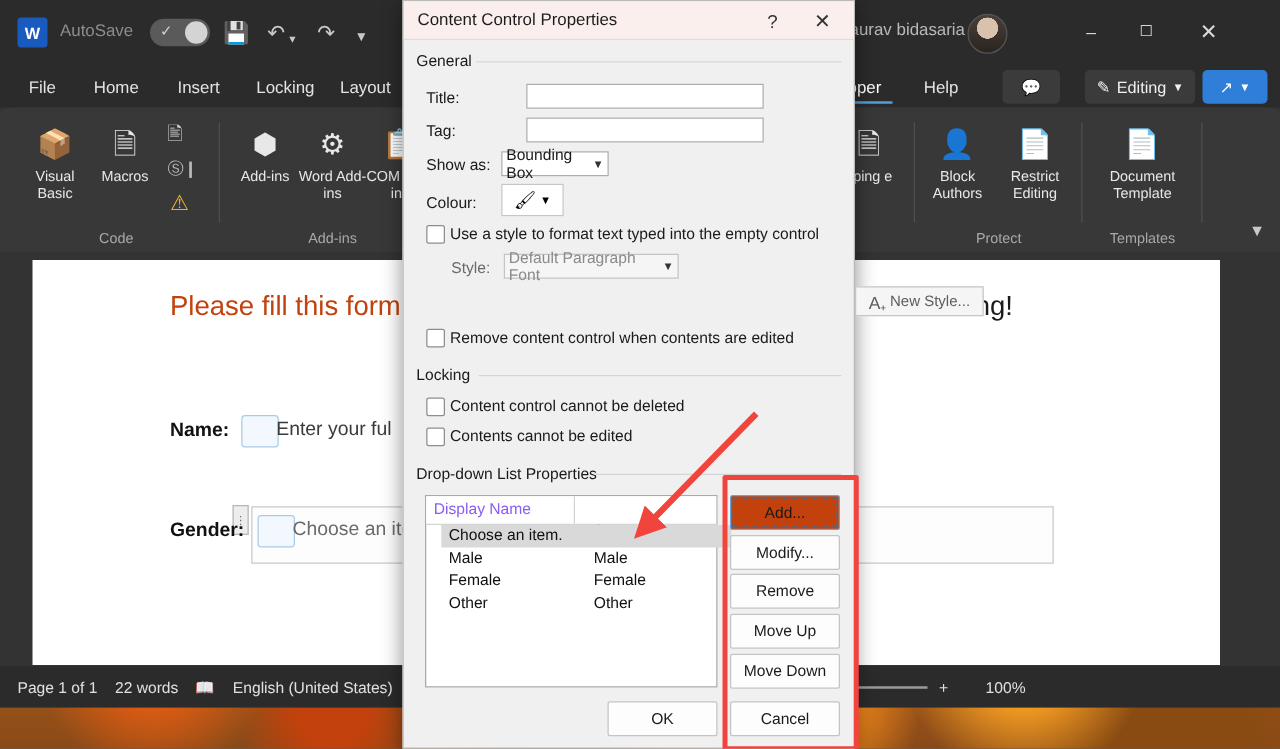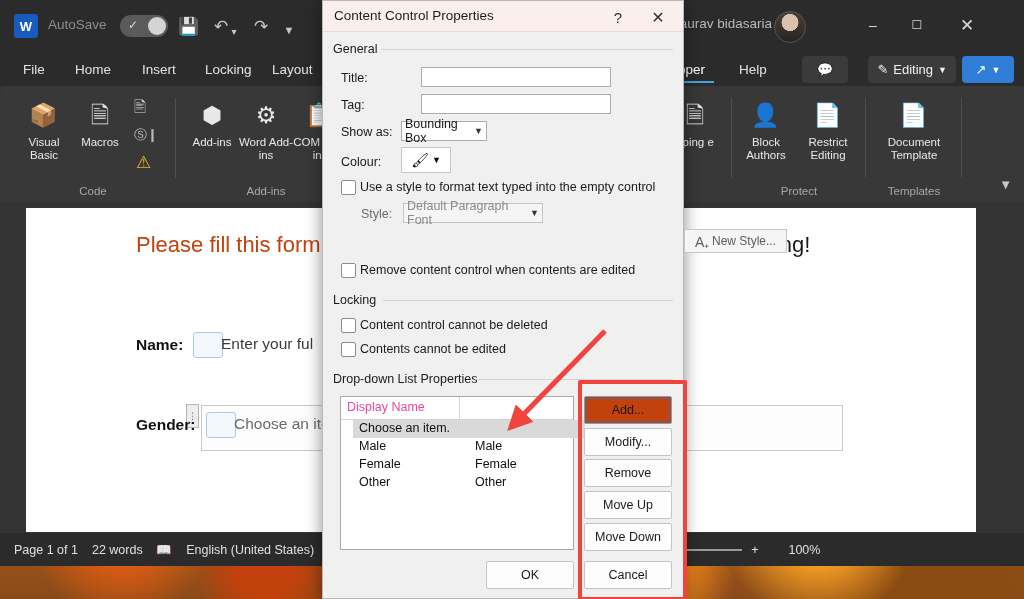--- a/index.html
+++ b/index.html
@@ -193,21 +193,21 @@
   
   #list-box{
     position:absolute;left:340px;top:396px;width:232px;height:152px;
     background:#fff;border:1px solid #a9a9a9;
   }
   #list-header{
     position:absolute;left:0;top:0;width:100%;height:22px;background:#fff;
     border-bottom:1px solid #d4d4d4;
   }
   #list-header .hcell{
-    position:absolute;top:3px;color:#ec4899;font-size:12.5px;
+    position:absolute;top:3px;color:#8b5cf6;font-size:12.5px;
   }
   #hcol-display{left:6px;}
   #hcol-value{left:122px;margin-top:18px;}
   #list-header .vsep{position:absolute;left:118px;top:0;width:1px;height:22px;background:#d4d4d4;}
   .lrow{position:absolute;left:12px;width:100%;height:18px;}
   .lrow.selected{background:#d9d9d9;}
   .lrow .c1{position:absolute;left:6px;top:1px;font-size:12.5px;color:#101010;}
   .lrow .c2{position:absolute;left:122px;top:1px;font-size:12.5px;color:#101010;}
   
   .side-btn{

